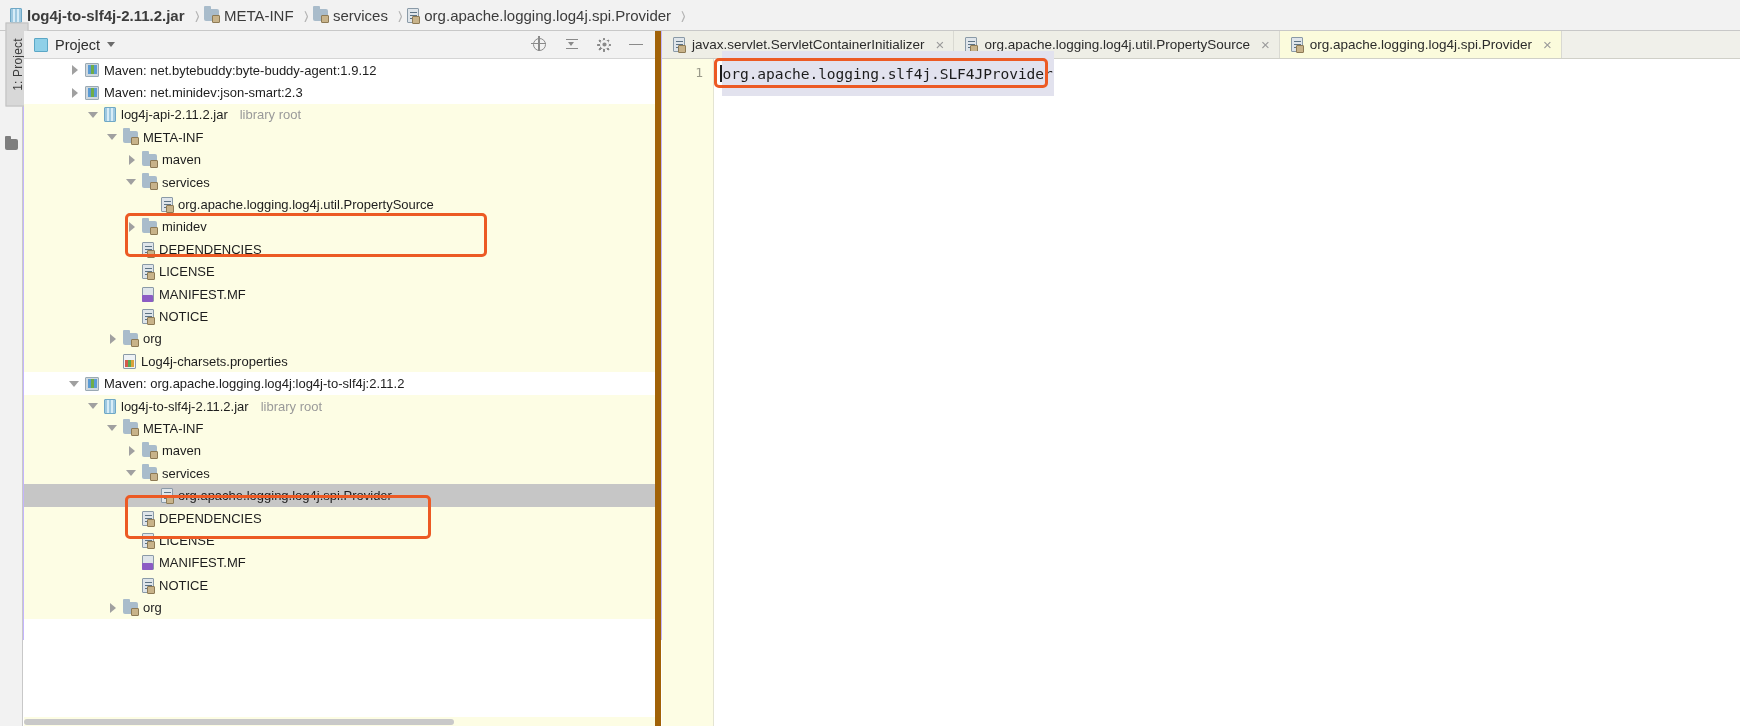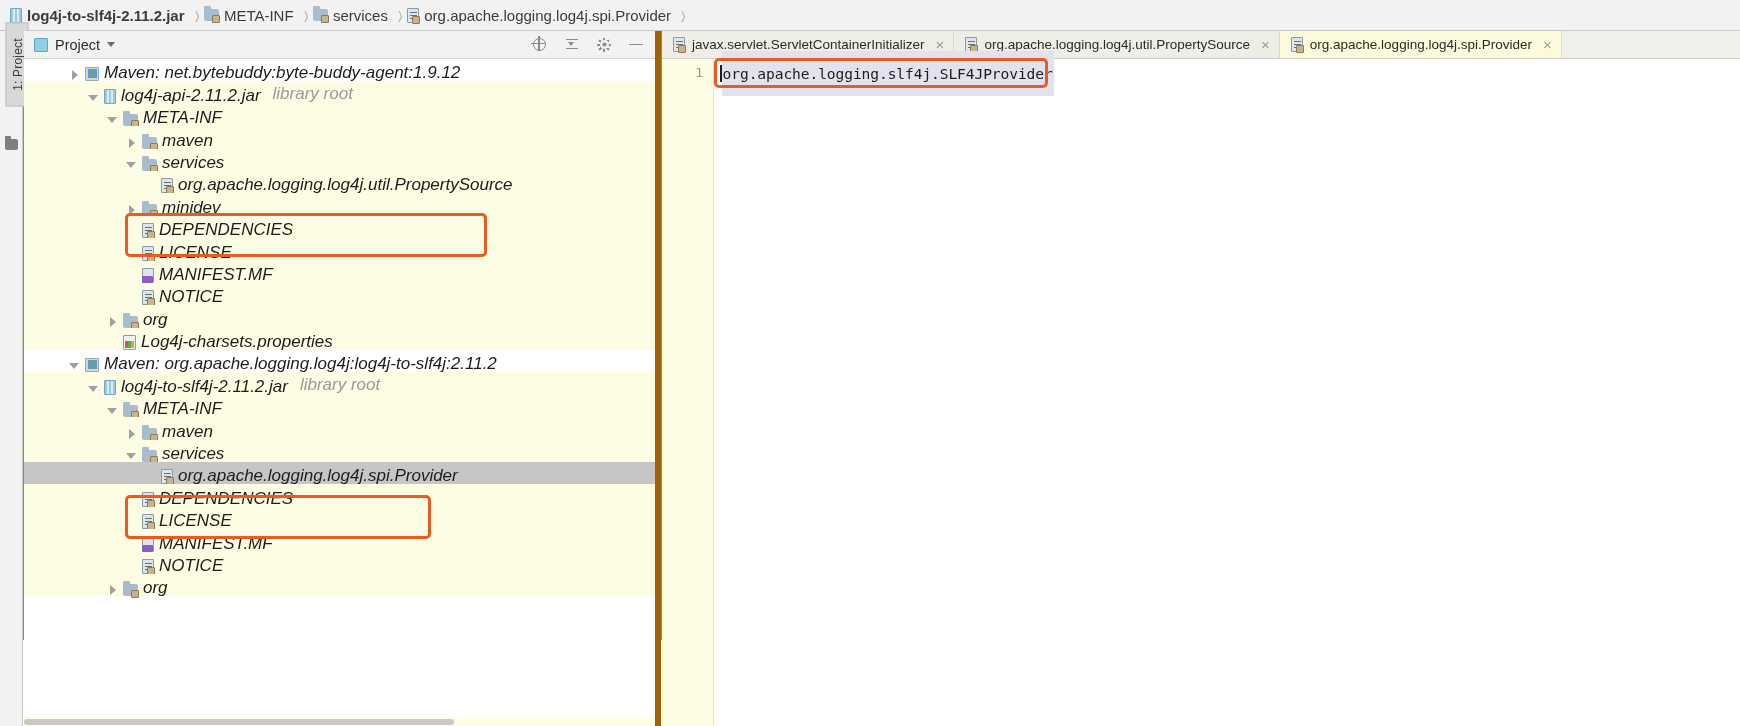--- a/index.html
+++ b/index.html
@@ -8,21 +8,21 @@
     width: 1740px; height: 726px;
     background: #ffffff;
     font-family: "Liberation Sans", sans-serif;
     overflow: hidden;
   }
 
   #app {
     position: relative;
     width: 1740px;
     height: 640px;
-    background: #22c55e;
+    background: #c4b5fd;
   }
 
   
   .breadcrumb-bar {
     position: absolute;
     left: 0; top: 0;
     width: 1740px; height: 31px;
     background: #f2f2f2;
     border-bottom: 1px solid #c8c8c8;
     display: flex;
@@ -252,27 +252,26 @@
   }
 
   .tree {
     position: relative;
     height: 667px;
     overflow: hidden;
     background: #ffffff;
   }
   .row {
     display: flex;
-    align-items: flex-end;
+    align-items: center;
     height: 22.4px;
-    font-size: 17px;
+    font-size: 13px;
     color: #1d1d1d;
     white-space: nowrap;
     position: relative;
-    font-style: italic;
   }
   .row.lib   { background: #fdfde4; }
   .row.plain { background: #ffffff; }
   .row.selected { background: #c6c6c6; }
   .row .tw { margin-right: 4px; }
   .row .ico { margin-right: 5px; }
   .row .lbl { line-height: 1; }
   .row .dim { color: #9a9a9a; margin-left: 12px; }
 
   
@@ -430,20 +429,26 @@
       </div>
     </div>
 
     <div class="tree" id="tree">
         <div class="row plain">
           <span class="ind" style="width: 45px;"></span>
           <span class="tw closed"></span>
           <span class="ico ico-maven"></span>
           <span class="lbl">Maven: net.bytebuddy:byte-buddy-agent:1.9.12</span>
         </div>
+        <div class="row plain">
+          <span class="ind" style="width: 45px;"></span>
+          <span class="tw closed"></span>
+          <span class="ico ico-maven"></span>
+          <span class="lbl">Maven: net.minidev:json-smart:2.3</span>
+        </div>
         <div class="row lib">
           <span class="ind" style="width: 64px;"></span>
           <span class="tw open"></span>
           <span class="ico ico-jar"></span>
           <span class="lbl">log4j-api-2.11.2.jar</span>
           <span class="dim">library root</span>
         </div>
         <div class="row lib">
           <span class="ind" style="width: 83px;"></span>
           <span class="tw open"></span>

